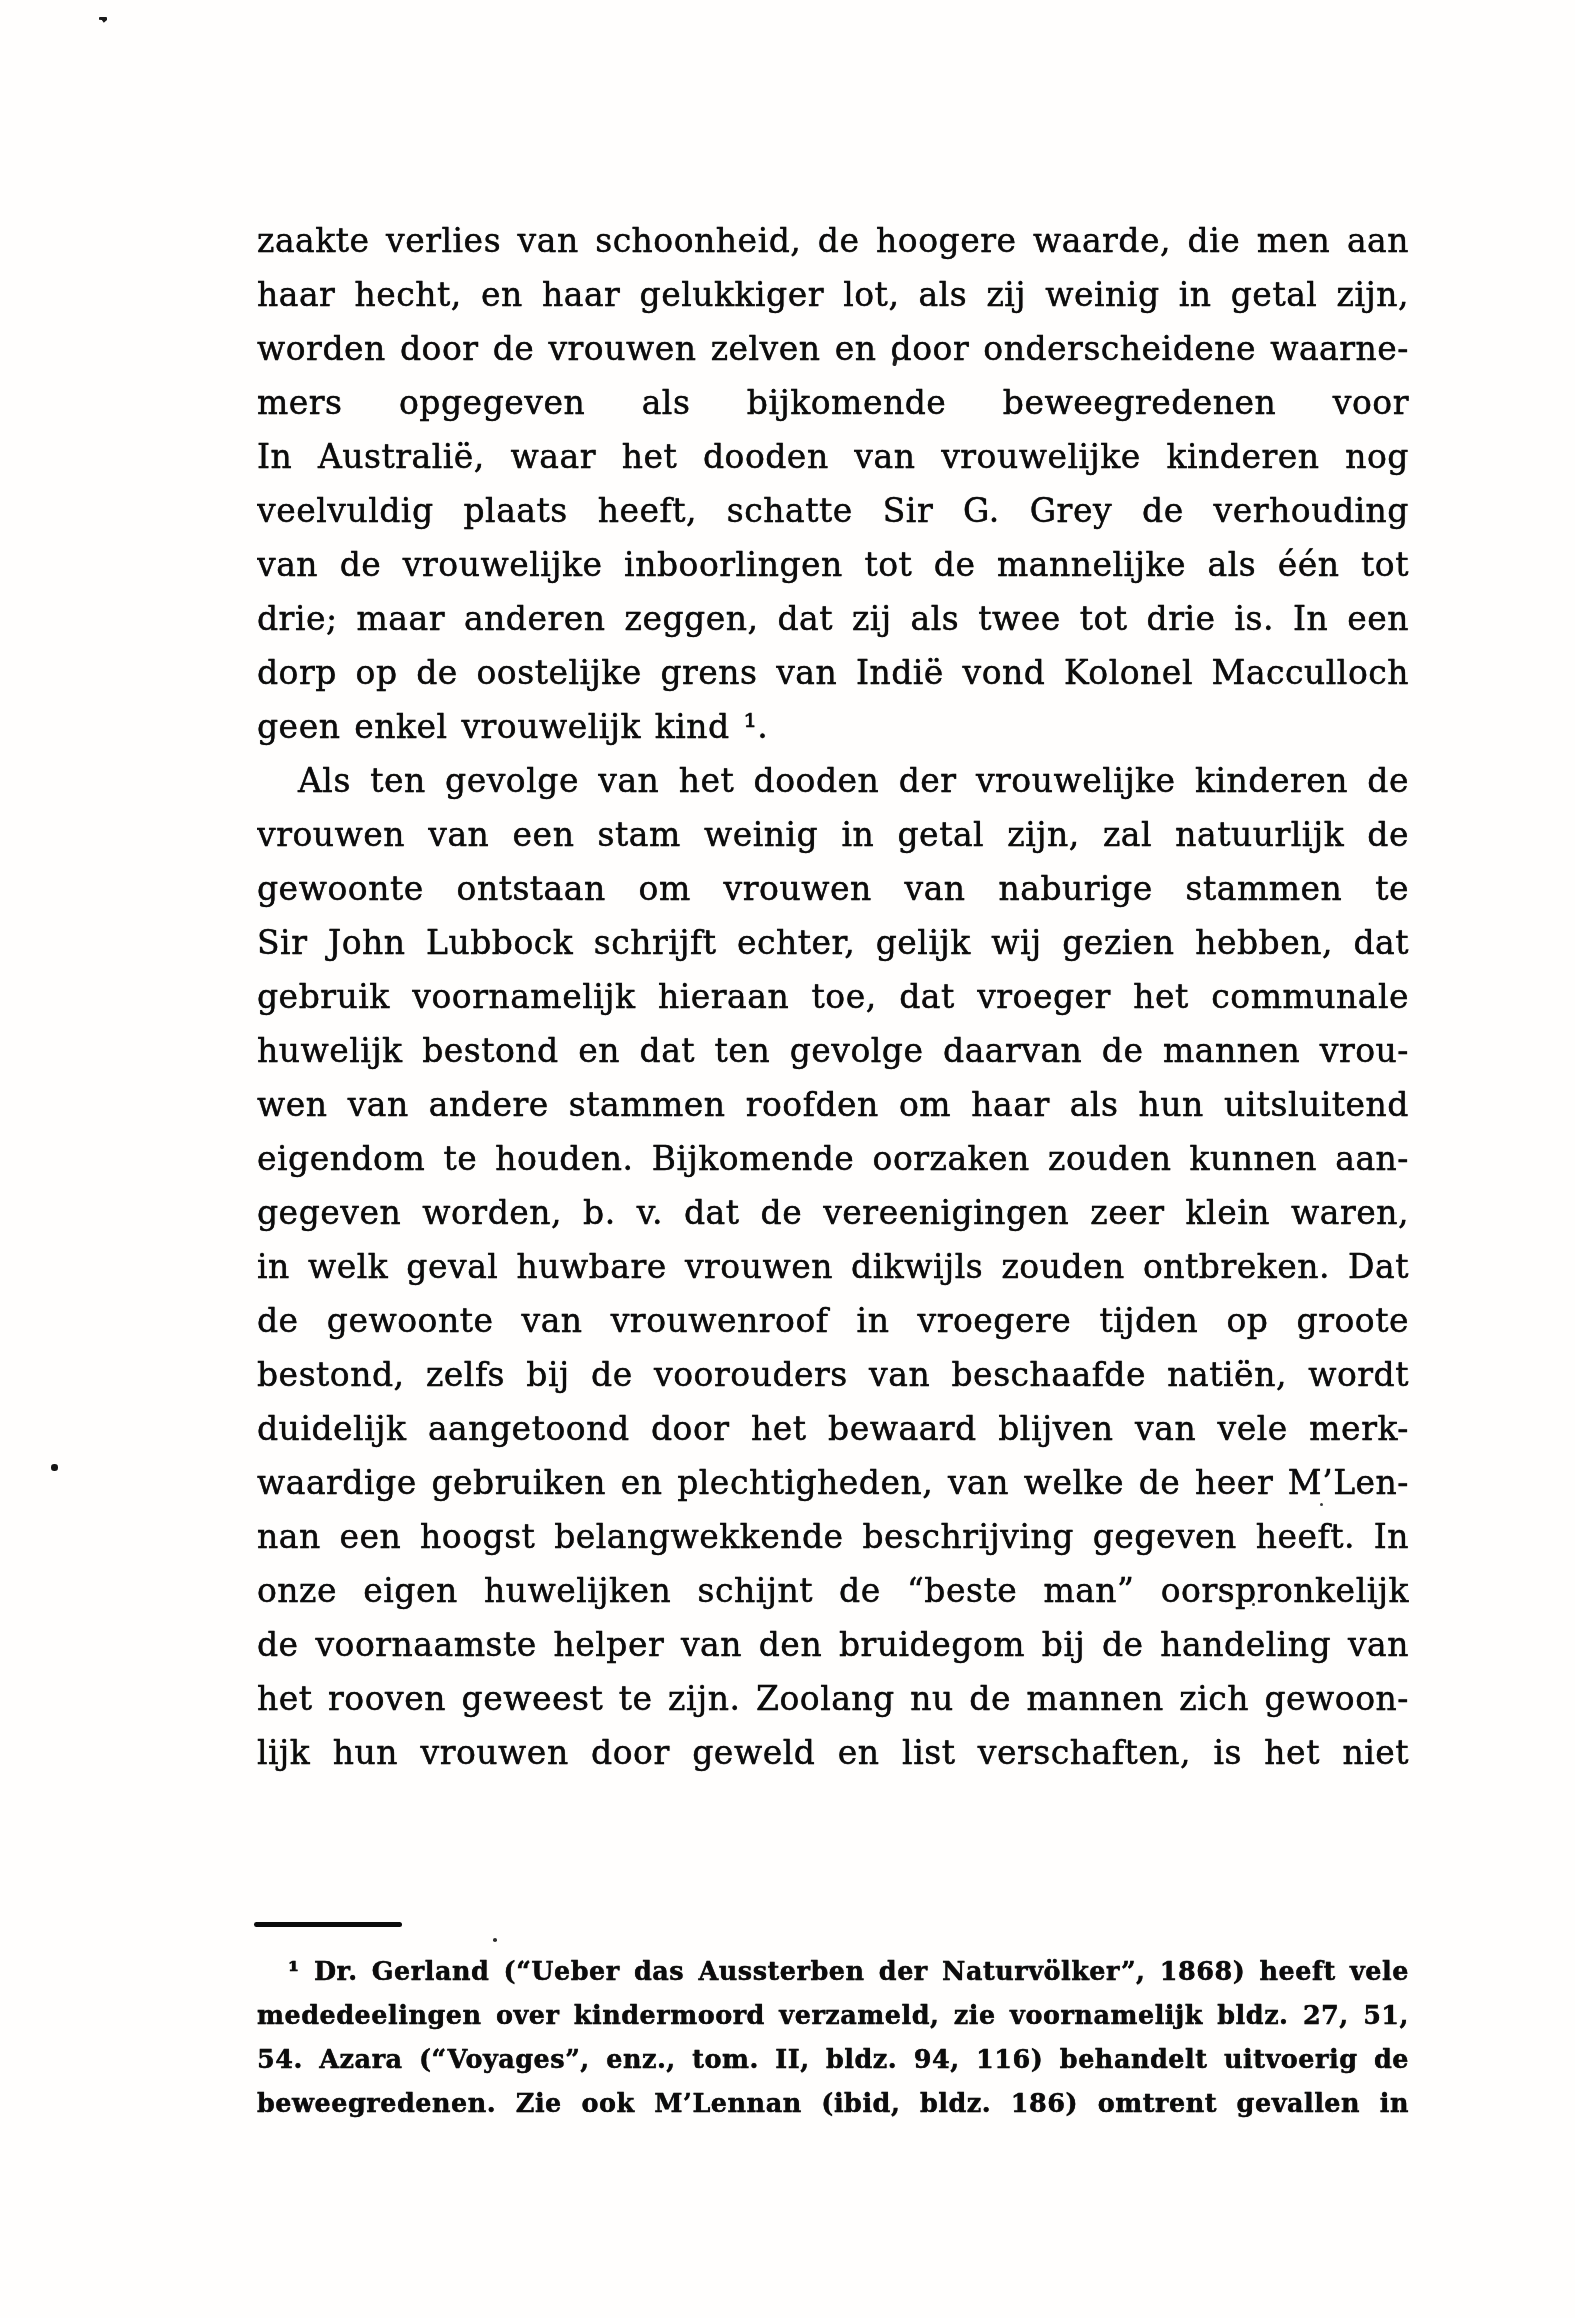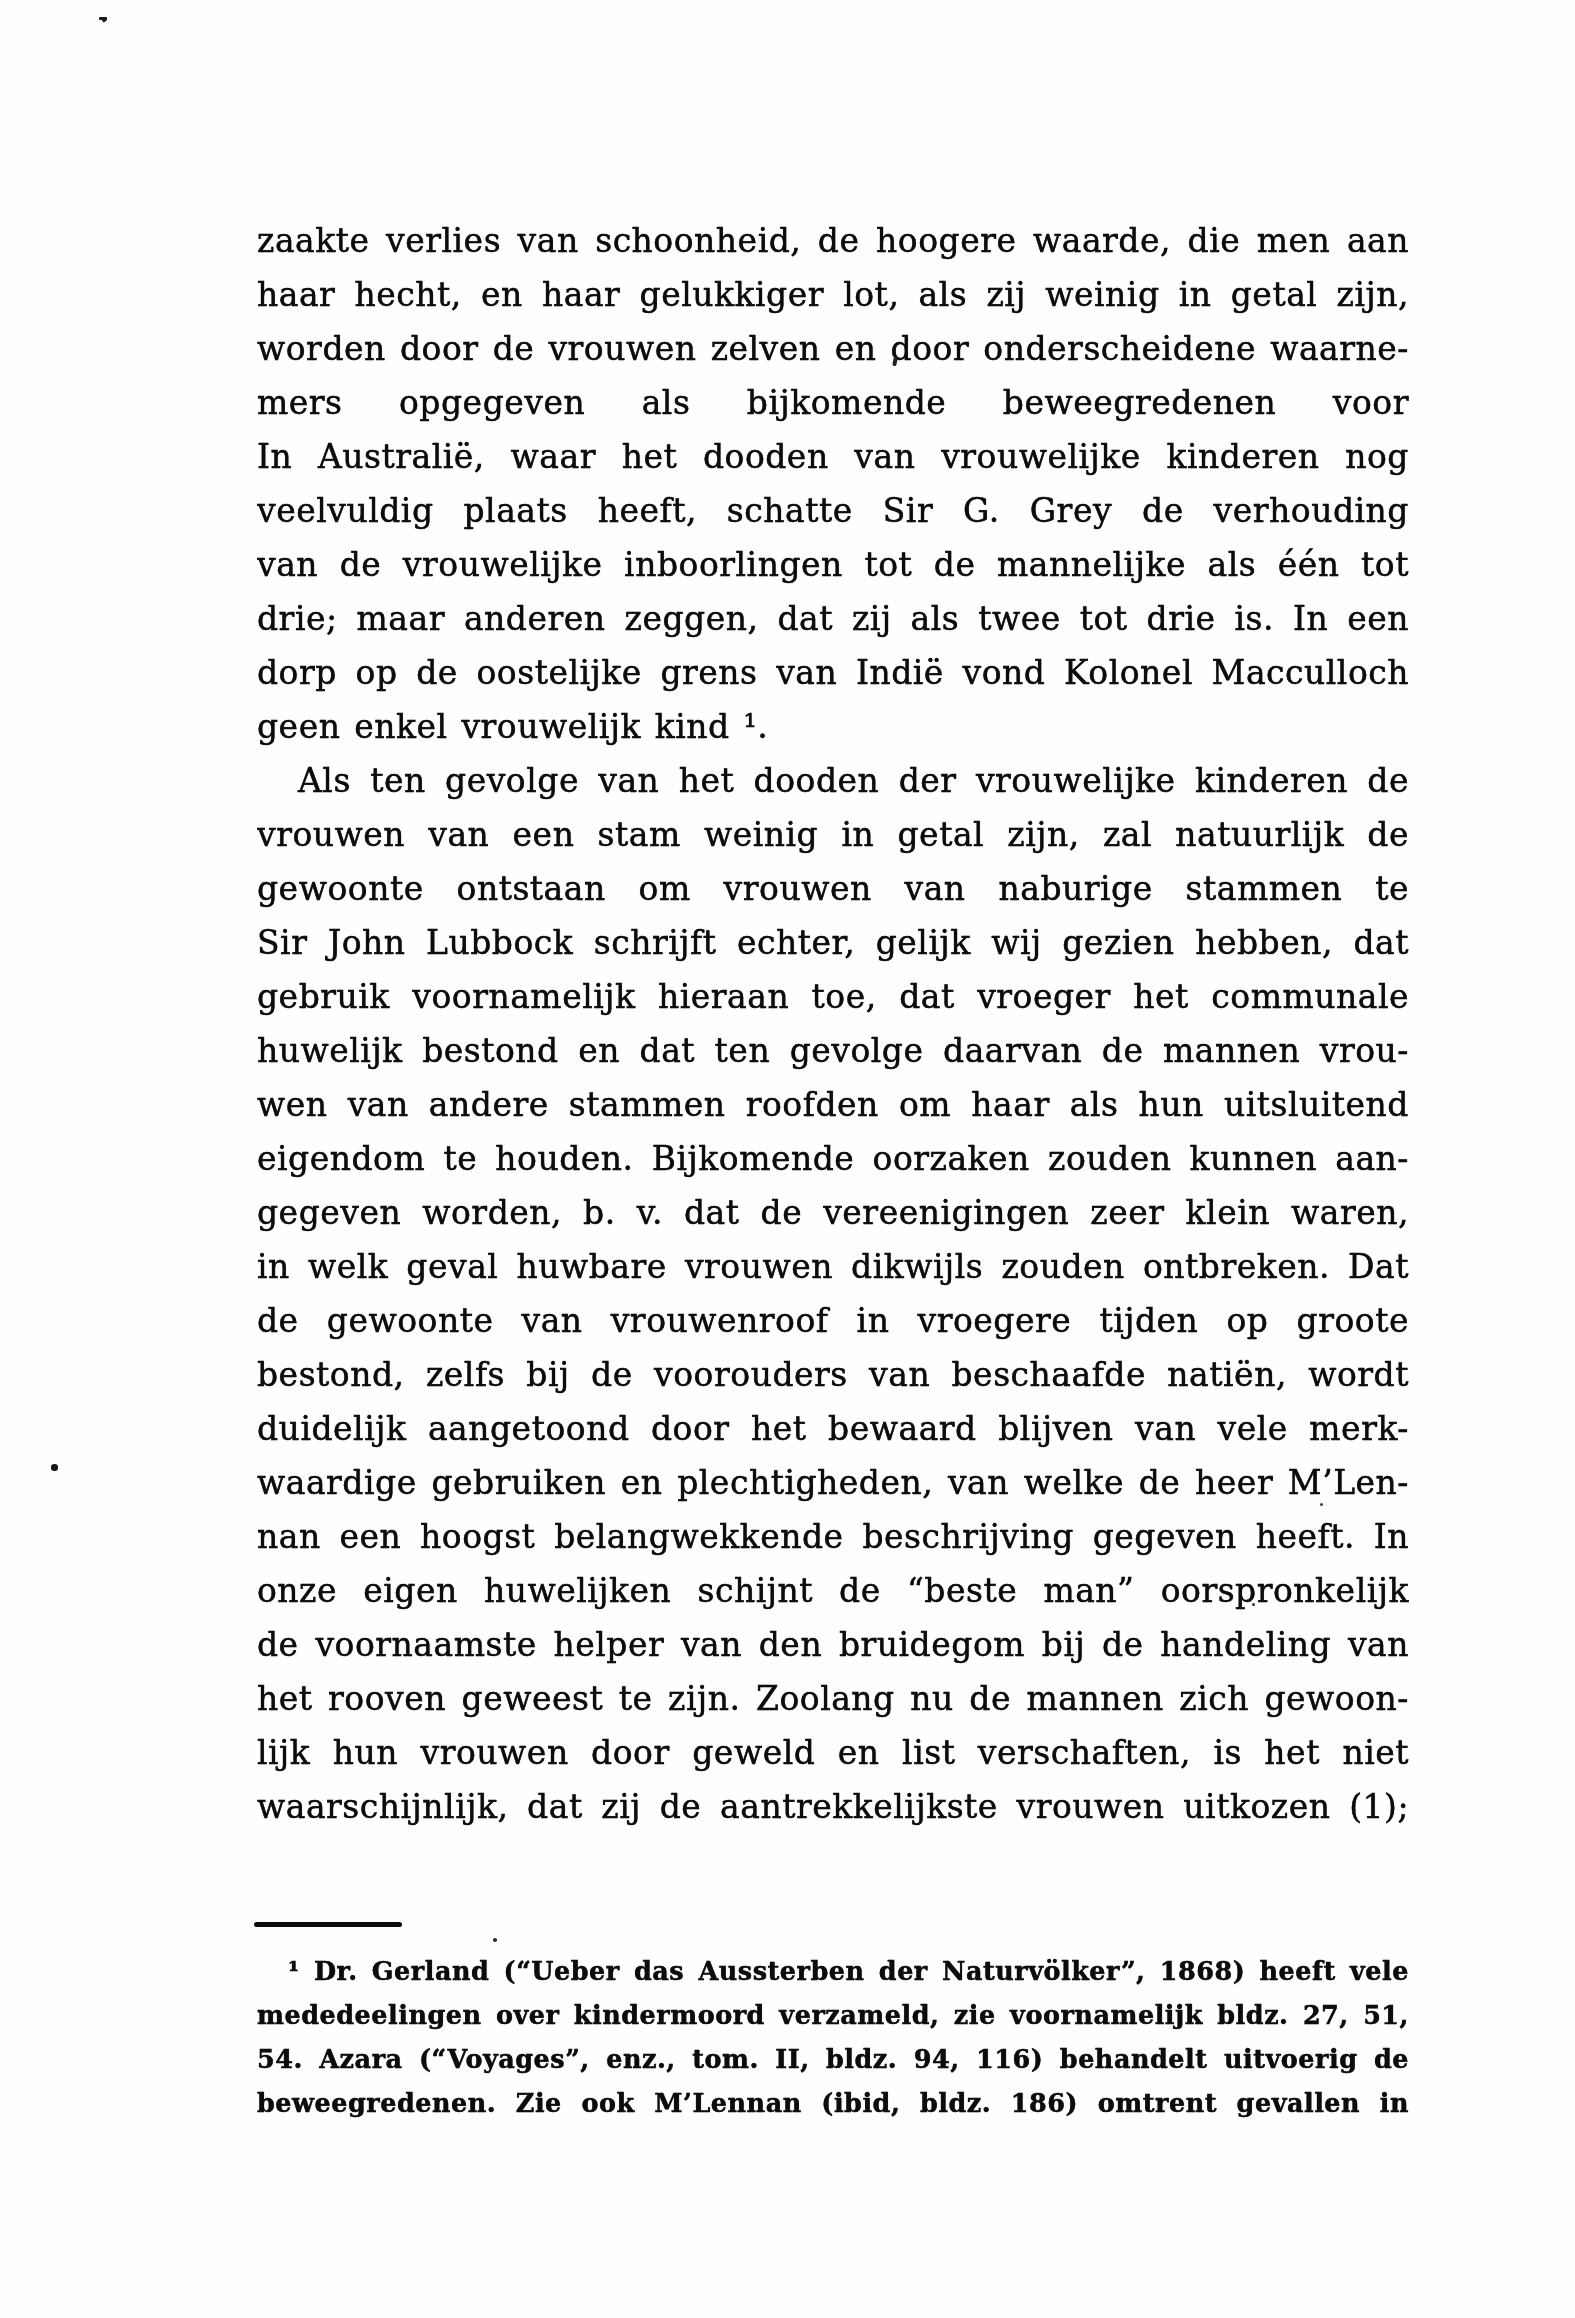--- a/index.html
+++ b/index.html
@@ -109,21 +109,20 @@
       <div class="line">in welk geval huwbare vrouwen dikwijls zouden ontbreken. Dat</div>
       <div class="line">de gewoonte van vrouwenroof in vroegere tijden op groote schaal</div>
       <div class="line">bestond, zelfs bij de voorouders van beschaafde natiën, wordt</div>
       <div class="line">duidelijk aangetoond door het bewaard blijven van vele merk-</div>
       <div class="line">waardige gebruiken en plechtigheden, van welke de heer M’Len-</div>
       <div class="line">nan een hoogst belangwekkende beschrijving gegeven heeft. In</div>
       <div class="line">onze eigen huwelijken schijnt de “beste man” oorspronkelijk</div>
       <div class="line">de voornaamste helper van den bruidegom bij de handeling van</div>
       <div class="line">het rooven geweest te zijn. Zoolang nu de mannen zich gewoon-</div>
       <div class="line">lijk hun vrouwen door geweld en list verschaften, is het niet</div>
-      <div class="line">waarschijnlijk, dat zij de aantrekkelijkste vrouwen uitkozen (1);</div>
     </div>
 
   <div class="footnote-rule"></div>
 
   <div class="footnote-text">
       <div class="line indent">¹ Dr. Gerland (“Ueber das Aussterben der Naturvölker”, 1868) heeft vele</div>
       <div class="line">mededeelingen over kindermoord verzameld, zie voornamelijk bldz. 27, 51,</div>
       <div class="line">54. Azara (“Voyages”, enz., tom. II, bldz. 94, 116) behandelt uitvoerig de</div>
       <div class="line">beweegredenen. Zie ook M’Lennan (ibid, bldz. 186) omtrent gevallen in Indië.</div>
     </div>

